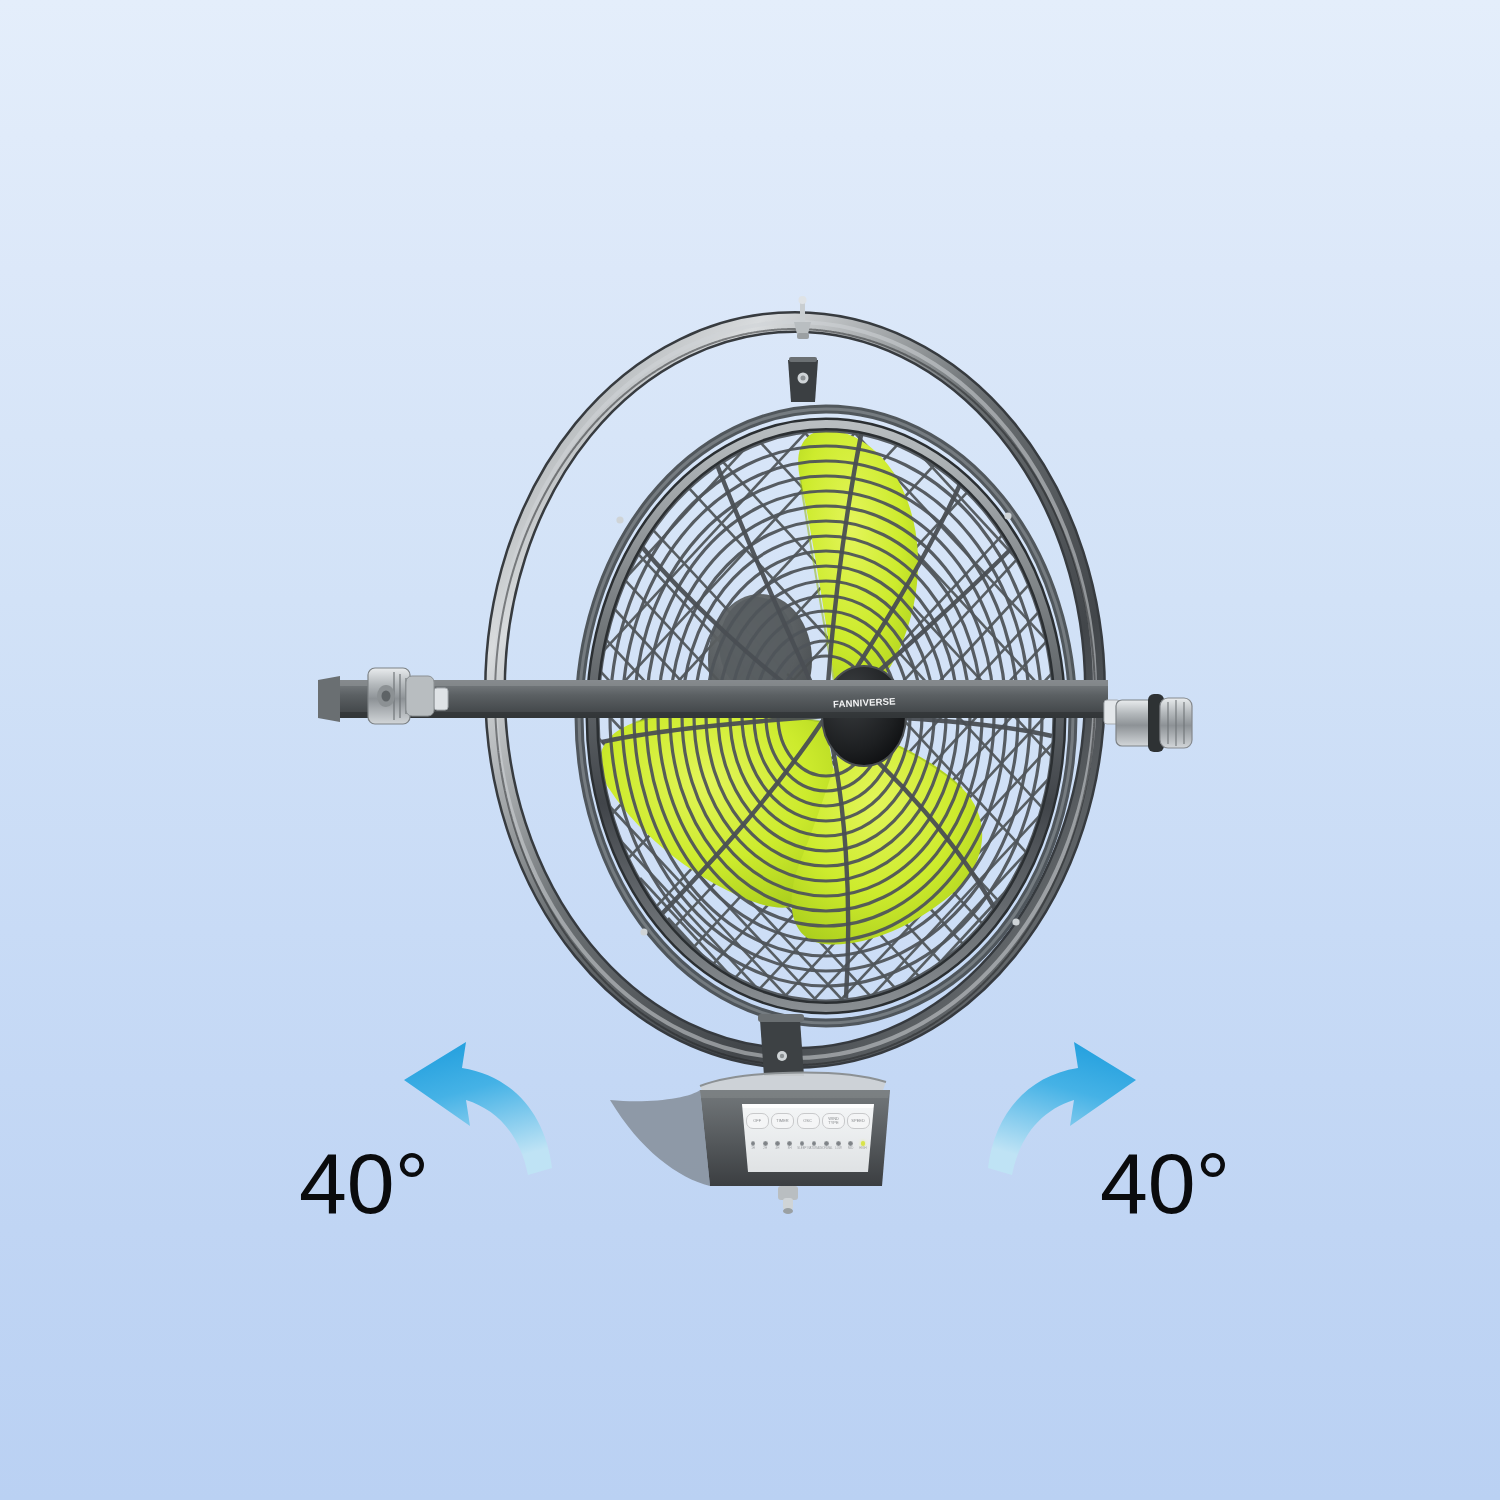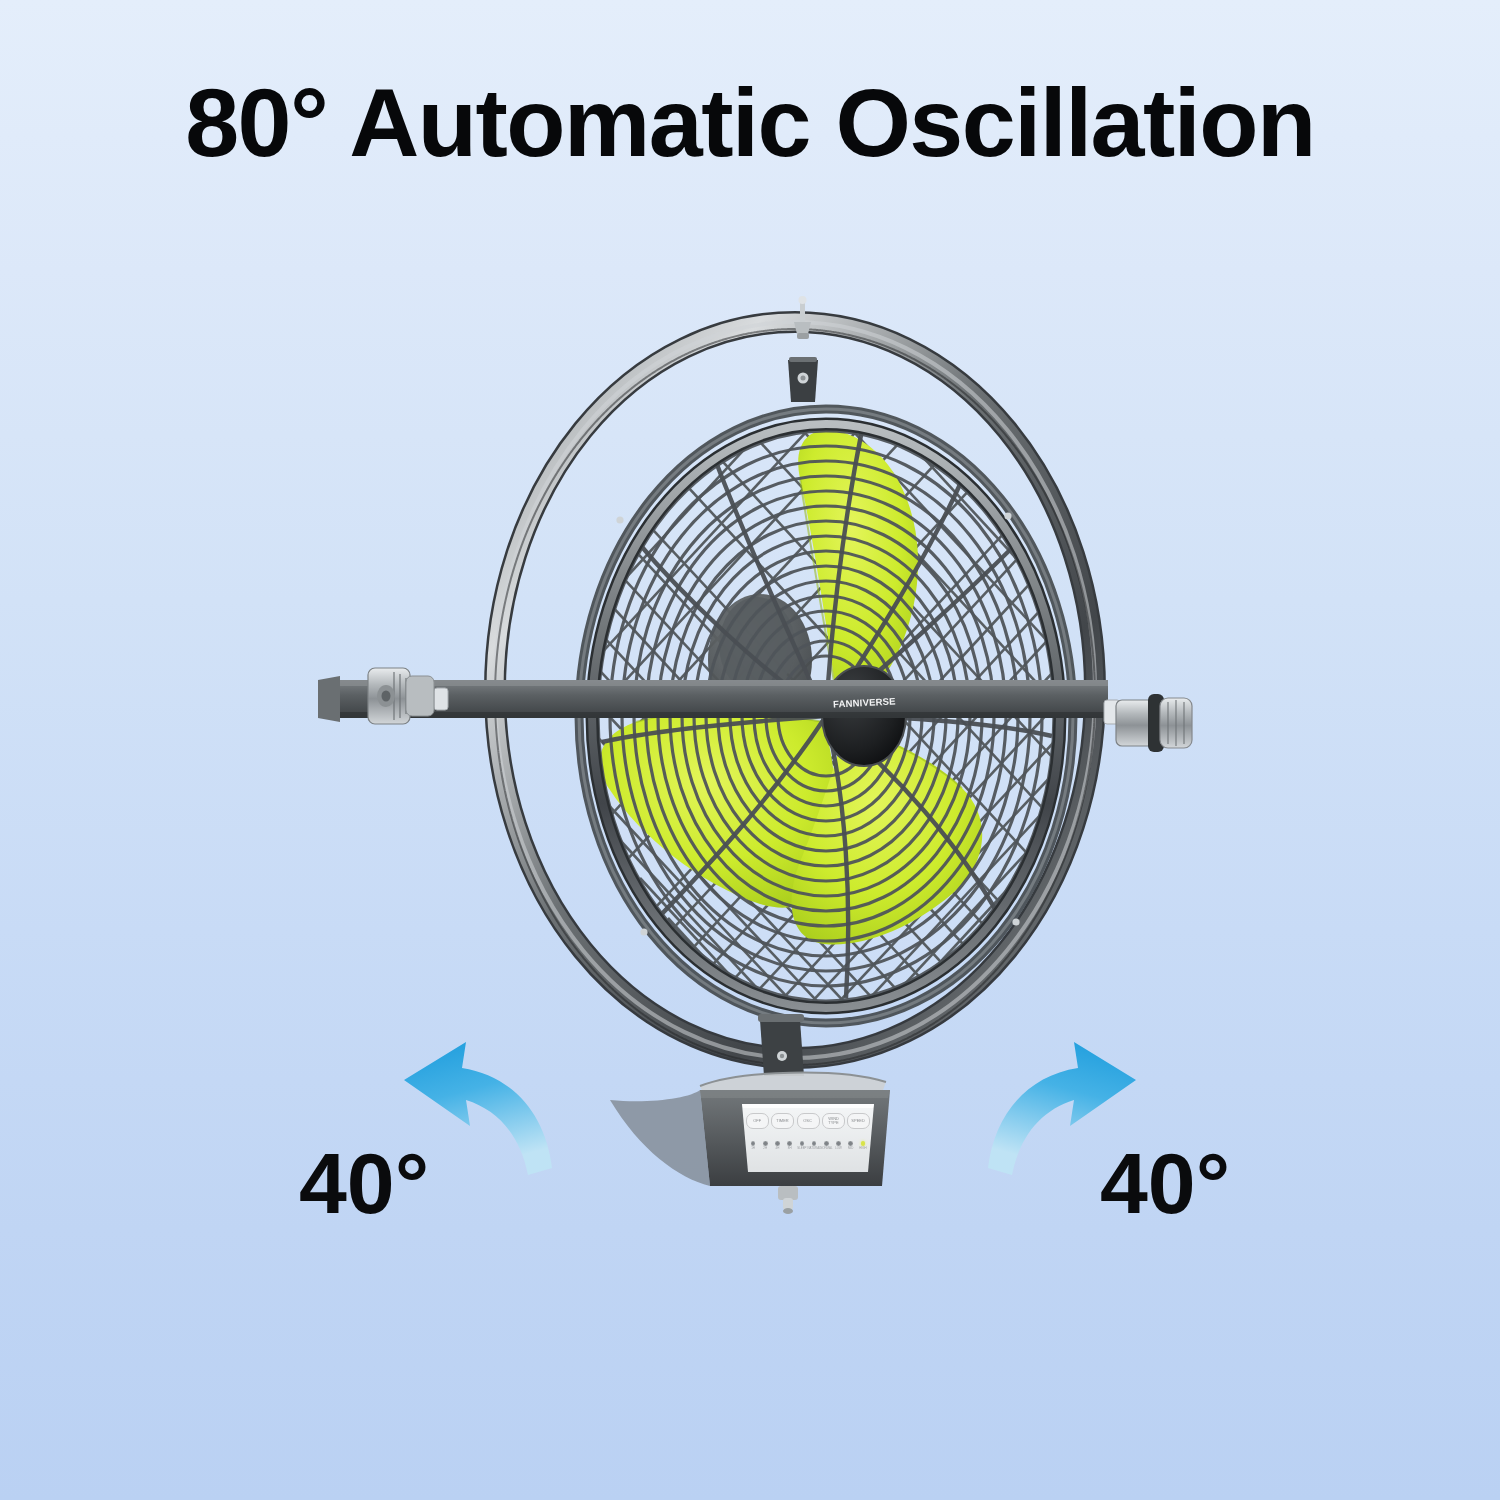--- a/index.html
+++ b/index.html
@@ -27,21 +27,21 @@
     font-weight: bold;
     font-size: 97px;
     letter-spacing: -1.5px;
     color: #07080a;
     line-height: 1;
     white-space: nowrap;
   }
   .deg-label {
     position: absolute;
     font-family: "Liberation Sans", sans-serif;
-    font-weight: bold;
+    font-weight: normal;
     font-size: 86px;
     color: #0a0b0d;
     line-height: 1;
     white-space: nowrap;
   }
   #deg-left { left: 299px; top: 1140px; }
   #deg-right { left: 1100px; top: 1140px; }
 
   #fan-svg { position: absolute; left: 0; top: 0; }
 
@@ -126,21 +126,20 @@
     color: #f2f3f4;
     transform: rotate(-3deg);
     pointer-events: none;
   }
 </style>
 </head>
 <body>
 
 <div id="stage">
 
-  <div id="headline">80° Automatic Oscillation</div>
 
   <svg id="fan-svg" width="1500" height="1500" viewBox="0 0 1500 1500">
     <defs>
       <linearGradient id="ringGrad" x1="0" y1="0" x2="1" y2="1">
         <stop offset="0%" stop-color="#8d9295"></stop>
         <stop offset="22%" stop-color="#d9dcde"></stop>
         <stop offset="45%" stop-color="#6c7174"></stop>
         <stop offset="70%" stop-color="#42464a"></stop>
         <stop offset="100%" stop-color="#7d8285"></stop>
       </linearGradient>

